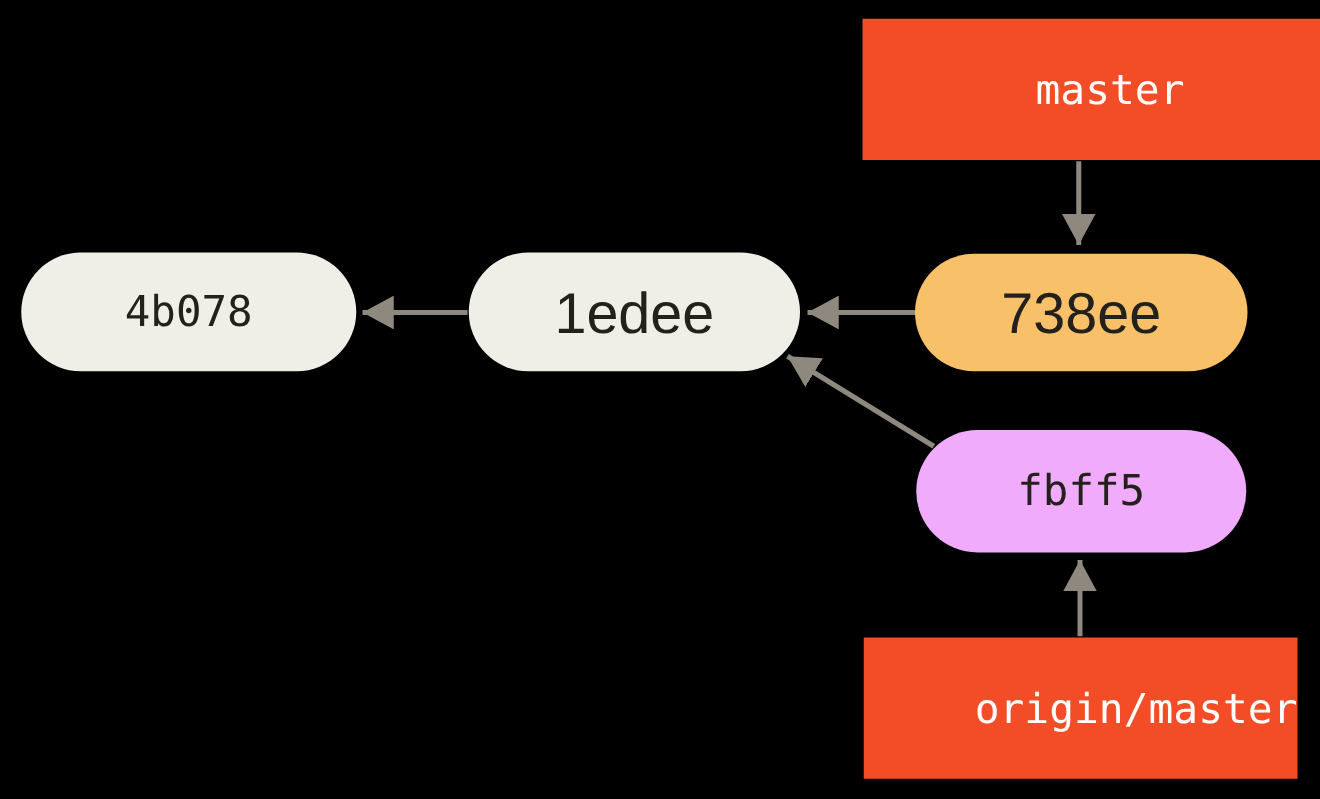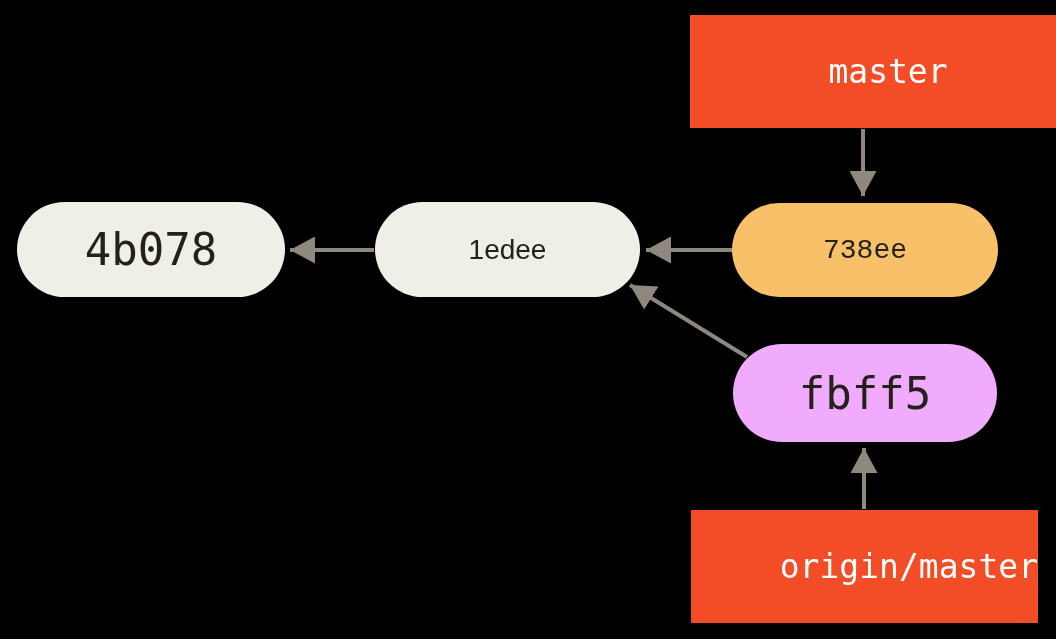--- a/index.html
+++ b/index.html
@@ -39,34 +39,33 @@
   .branch-label.master {
     left: 690px; top: 15px; width: 396px; height: 113px;
   }
   .branch-label.origin-master {
     left: 691px; top: 510px; width: 347px; height: 113px; justify-content: flex-end;
   }
   .commit {
     border-radius: 49px;
     color: #24211d;
   }
-  .commit.mono { font-size: 44px; font-family: "DejaVu Sans Mono", "Liberation Mono", monospace; }
-  .commit.sans { font-size: 28px; font-family: "Liberation Sans", "DejaVu Sans", sans-serif; }
+  .commit.mono { font-size: 34px; font-family: "DejaVu Sans Mono", "Liberation Mono", monospace; }
+  .commit.sans { font-size: 46px; font-family: "Liberation Sans", "DejaVu Sans", sans-serif; }
   .commit.c-4b078 {
     left: 17px; top: 202px; width: 268px; height: 95px;
     background: #f0efe7;
   }
   .commit.c-1edee {
     left: 375px; top: 202px; width: 265px; height: 95px;
     background: #f0efe7;
   }
   .commit.c-738ee {
     left: 732px; top: 203px; width: 266px; height: 94px;
     background: #f8c069;
-    font-family: Liberation Mono, monospace;
   }
   .commit.c-fbff5 {
     left: 733px; top: 344px; width: 264px; height: 98px;
     background: #f0abfc;
   }
   .edge-line {
     stroke: #8e887e;
     stroke-width: 4;
     fill: none;
   }

